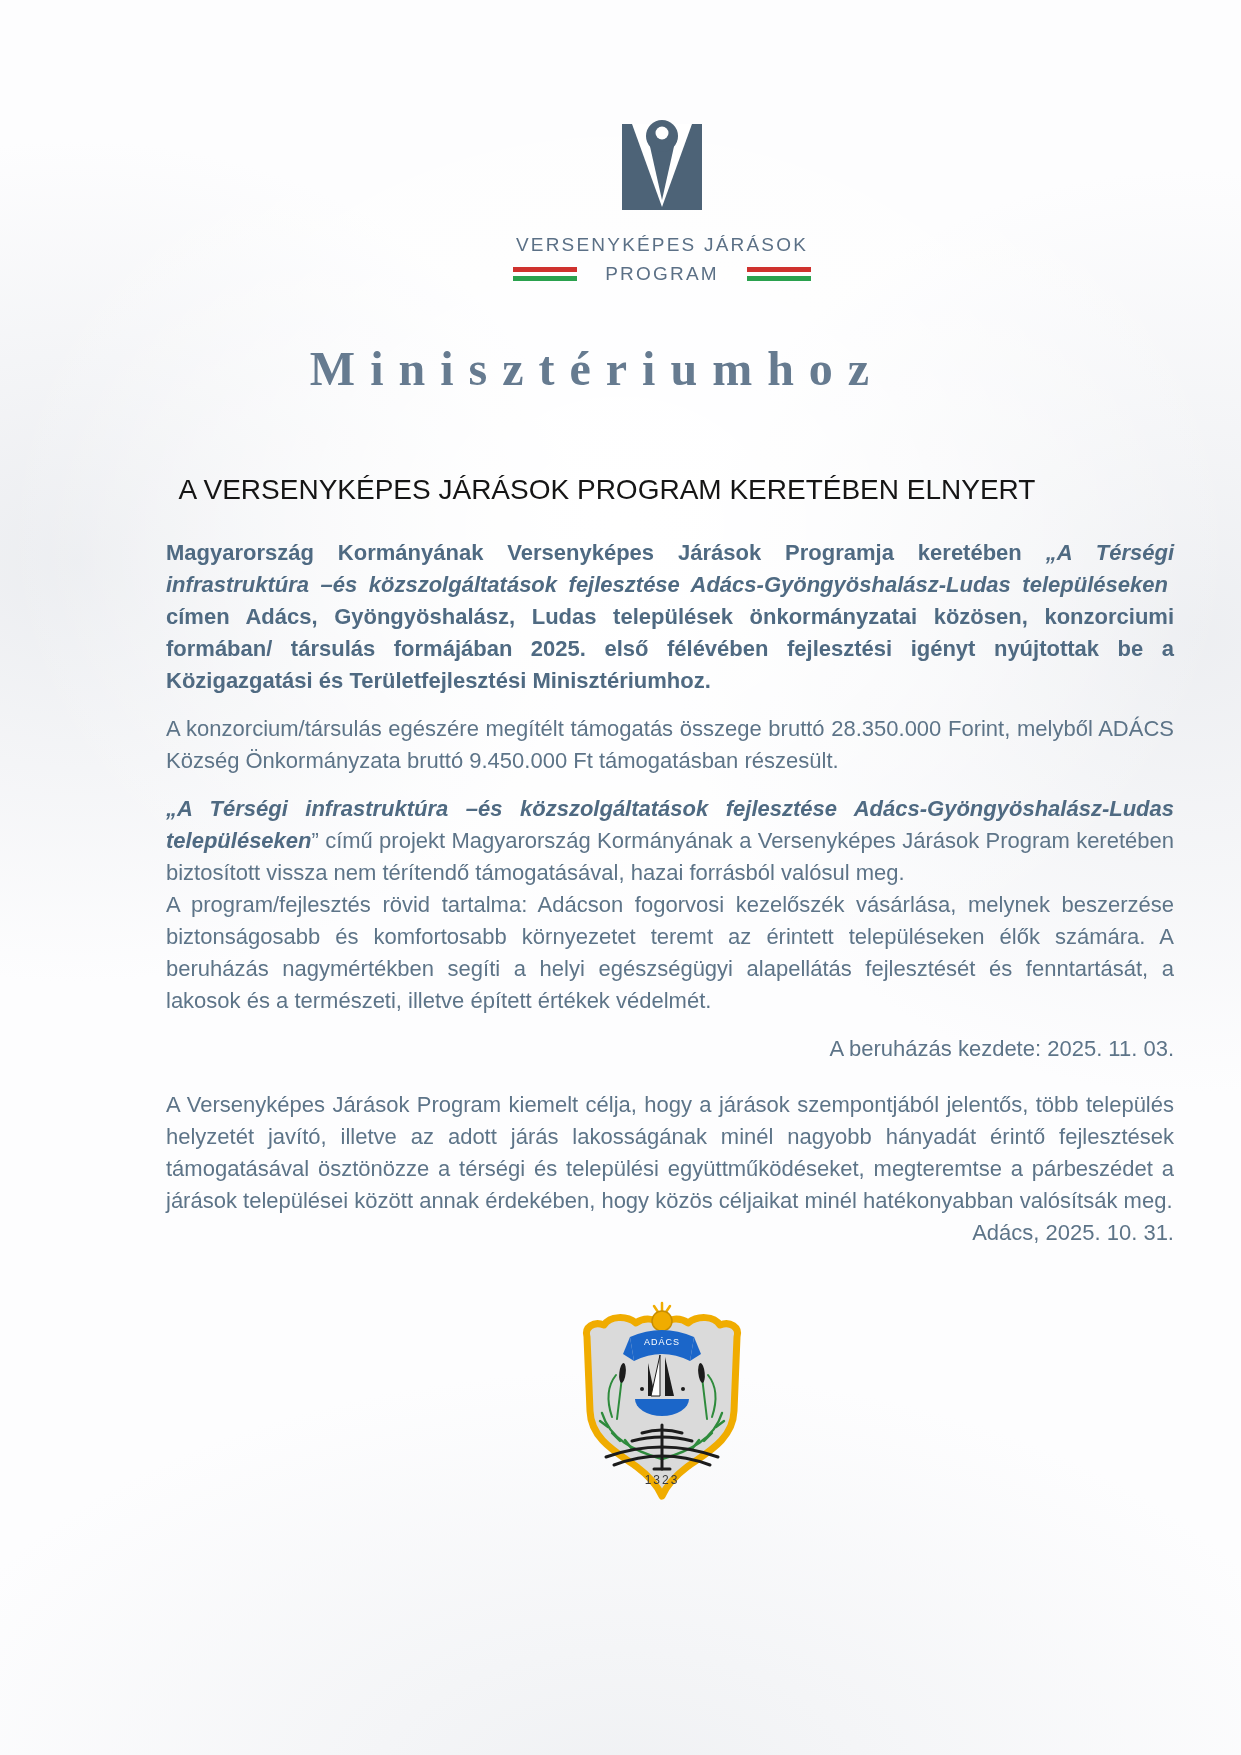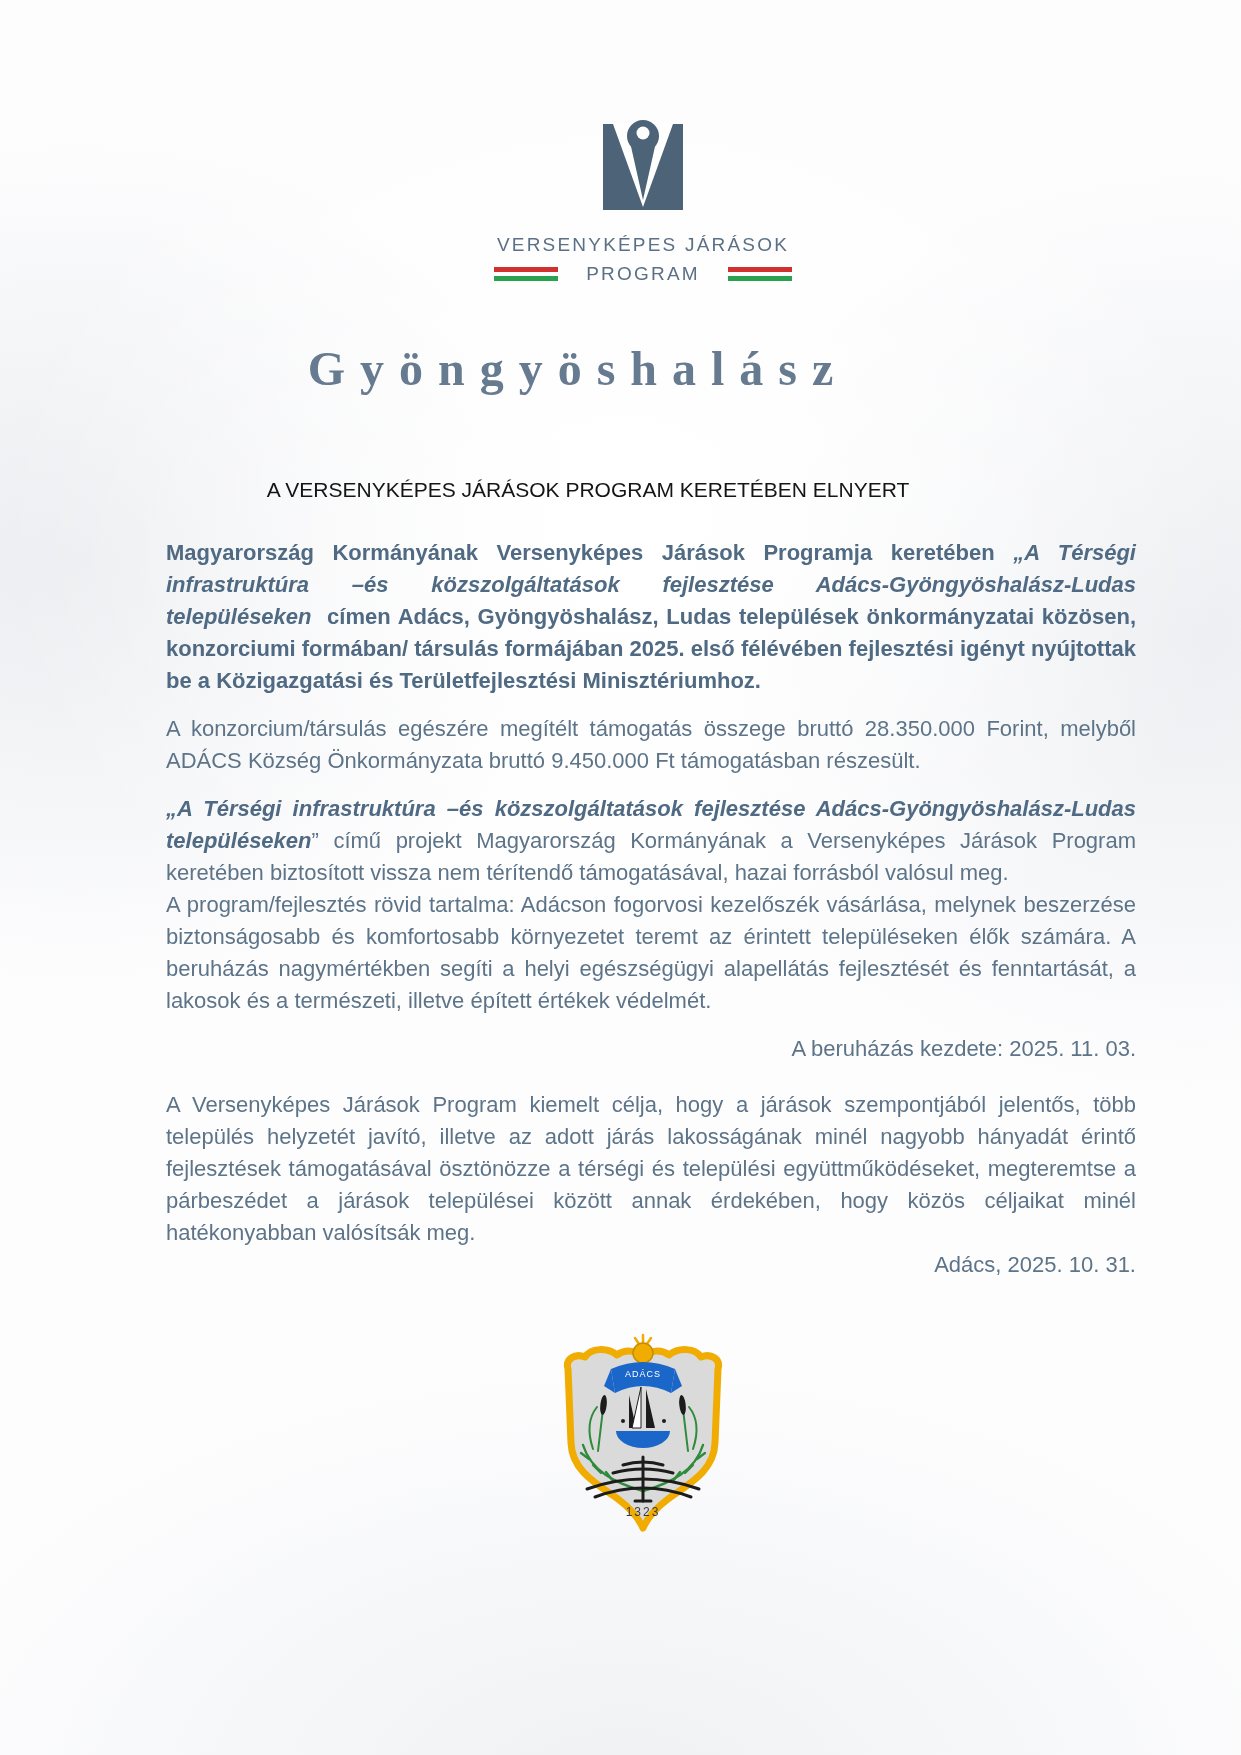--- a/index.html
+++ b/index.html
@@ -14,37 +14,37 @@
   body{
     width:1241px;height:1755px;overflow:hidden;
     font-family:"Liberation Sans",sans-serif;
     background:
       radial-gradient(620px 520px at 50% 30%, #ffffff 0%, rgba(255,255,255,0) 100%),
       radial-gradient(760px 620px at 6% 32%, rgba(221,224,229,0.55) 0%, rgba(255,255,255,0) 68%),
       radial-gradient(760px 680px at 96% 36%, rgba(221,224,229,0.5) 0%, rgba(255,255,255,0) 68%),
       radial-gradient(980px 560px at 50% 102%, rgba(226,229,233,0.5) 0%, rgba(255,255,255,0) 75%),
       #fdfdfe;
   }
-  .doc{box-sizing:border-box;width:1241px;padding:0 105px 0 150px;}
+  .doc{box-sizing:border-box;width:1241px;padding:0 67px 0 150px;}
   
   .logo{text-align:center;padding-top:112px;}
   .logo svg{display:block;margin:0 auto;}
   .f-mark{fill:var(--logo-mark);}
   .logo-line1{margin-top:22px;font-size:19px;letter-spacing:2.2px;color:var(--logo-text);line-height:22px;}
   .logo-line2{margin-top:7px;display:flex;align-items:center;justify-content:center;gap:28px;height:22px;}
   .logo-program{font-size:19px;letter-spacing:2.2px;color:var(--logo-text);}
   .flag{display:inline-flex;flex-direction:column;width:64px;gap:4px;}
   .flag i{display:block;height:5px;}
   .flag .fr{background:var(--flag-red);}
   .flag .fg{background:var(--flag-green);}
   
   .title{margin:58px 130px 0 0;text-align:center;font-family:"Liberation Serif",serif;
     font-weight:700;font-size:48px;letter-spacing:15px;color:var(--title);line-height:52px;}
   .heading{margin:80px 110px 0 0;text-align:center;font-weight:400;
-    font-size:21px;line-height:30px;color:var(--heading);}
+    font-size:28px;line-height:30px;color:var(--heading);}
   
   .bodytext{font-size:22px;line-height:32px;color:var(--body-text);}
   p.para{margin:16px 0 0 16px;}
   p.para.gap-first{margin-top:32px;}
   p.para.gap-none{margin-top:0;}
   p.para.gap-large{margin-top:24px;}
   .align-justify{text-align:justify;}
   .align-left{text-align:right;}
   .seg-b{font-weight:700;color:var(--body-bold);}
   .seg-bi{font-weight:700;font-style:italic;color:var(--body-bold);}
@@ -83,21 +83,21 @@
           <i class="fg"></i>
         </span>
       <span class="logo-program">PROGRAM</span>
       <span class="flag">
           <i class="fr"></i>
           <i class="fg"></i>
         </span>
     </div>
   </header>
 
-  <h1 class="title">Gyöngyöshalász</h1>
+  <h1 class="title">Minisztériumhoz</h1>
 
   <h2 class="heading">
     <div>A VERSENYKÉPES JÁRÁSOK PROGRAM KERETÉBEN ELNYERT</div>
   </h2>
 
   <main class="bodytext">
       <p class="para align-justify gap-first"><span class="seg-b">Magyarország Kormányának Versenyképes Járások Programja keretében </span><span class="seg-bi">„A Térségi infrastruktúra –és közszolgáltatások fejlesztése Adács-Gyöngyöshalász-Ludas településeken</span><span class="seg-b">&nbsp; címen Adács, Gyöngyöshalász, Ludas települések önkormányzatai közösen, konzorciumi formában/ társulás formájában 2025. első félévében fejlesztési igényt nyújtottak be a Közigazgatási és Területfejlesztési Minisztériumhoz.</span></p>
       <p class="para align-justify gap-normal"><span class="seg-r">A konzorcium/társulás egészére megítélt támogatás összege bruttó 28.350.000 Forint, melyből ADÁCS Község Önkormányzata bruttó 9.450.000 Ft támogatásban részesült.</span></p>
       <p class="para align-justify gap-normal"><span class="seg-bi">„A Térségi infrastruktúra –és közszolgáltatások fejlesztése Adács-Gyöngyöshalász-Ludas településeken</span><span class="seg-r">” című projekt Magyarország Kormányának a Versenyképes Járások Program keretében biztosított vissza nem térítendő támogatásával, hazai forrásból valósul meg.</span></p>
       <p class="para align-justify gap-none"><span class="seg-r">A program/fejlesztés rövid tartalma: Adácson fogorvosi kezelőszék vásárlása, melynek beszerzése biztonságosabb és komfortosabb környezetet teremt az érintett településeken élők számára. A beruházás nagymértékben segíti a helyi egészségügyi alapellátás fejlesztését és fenntartását, a lakosok és a természeti, illetve épített értékek védelmét.</span></p>

